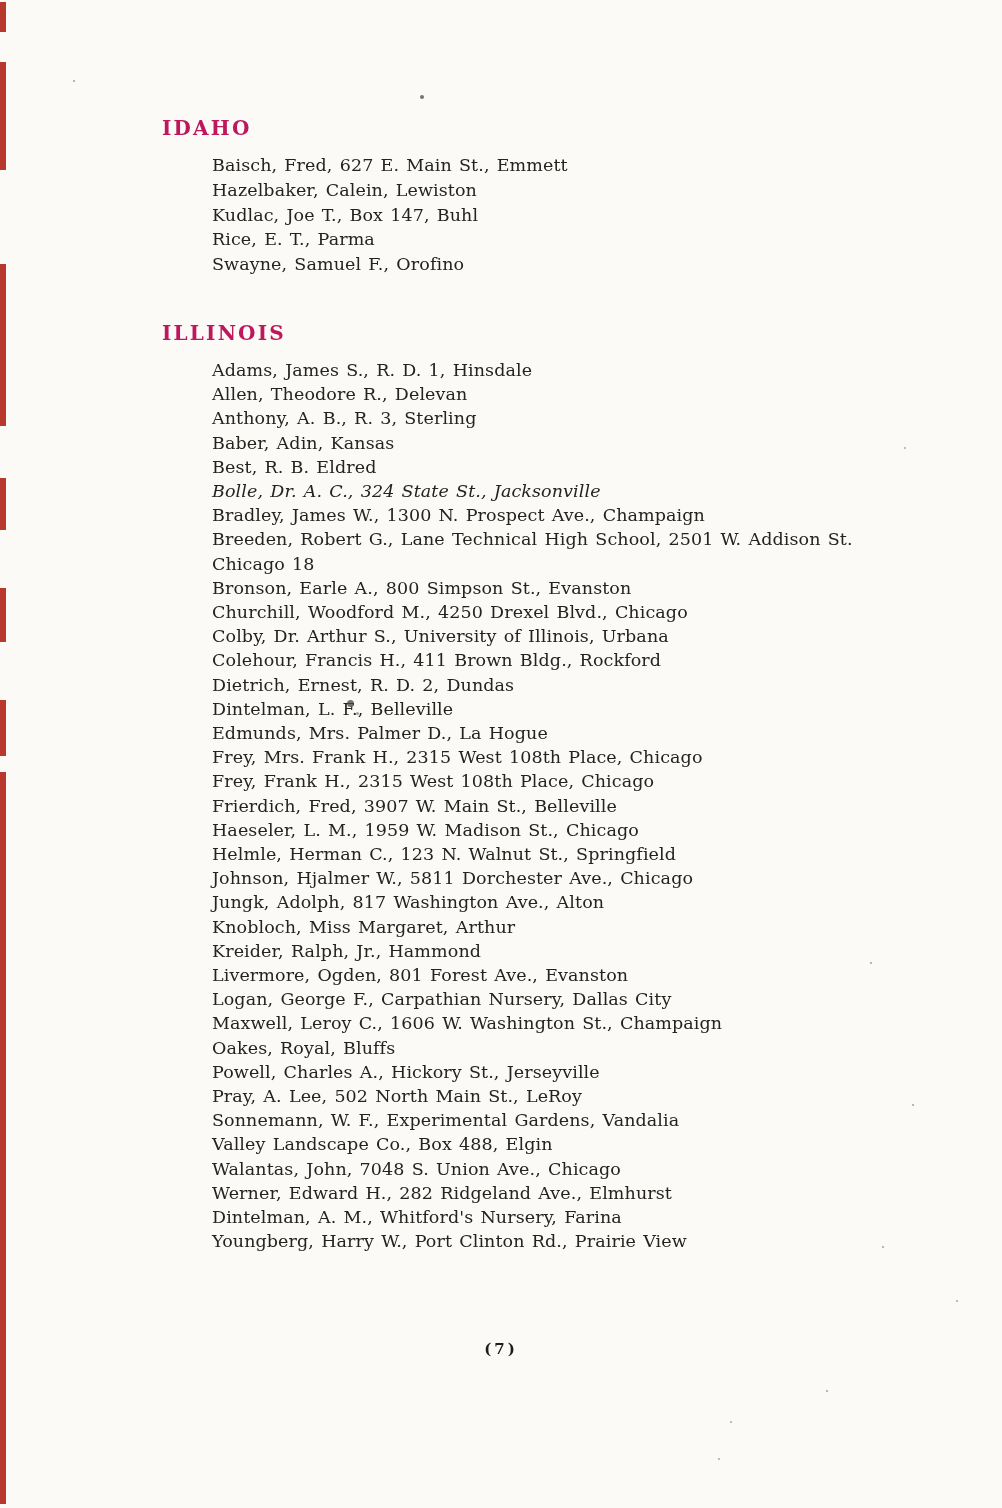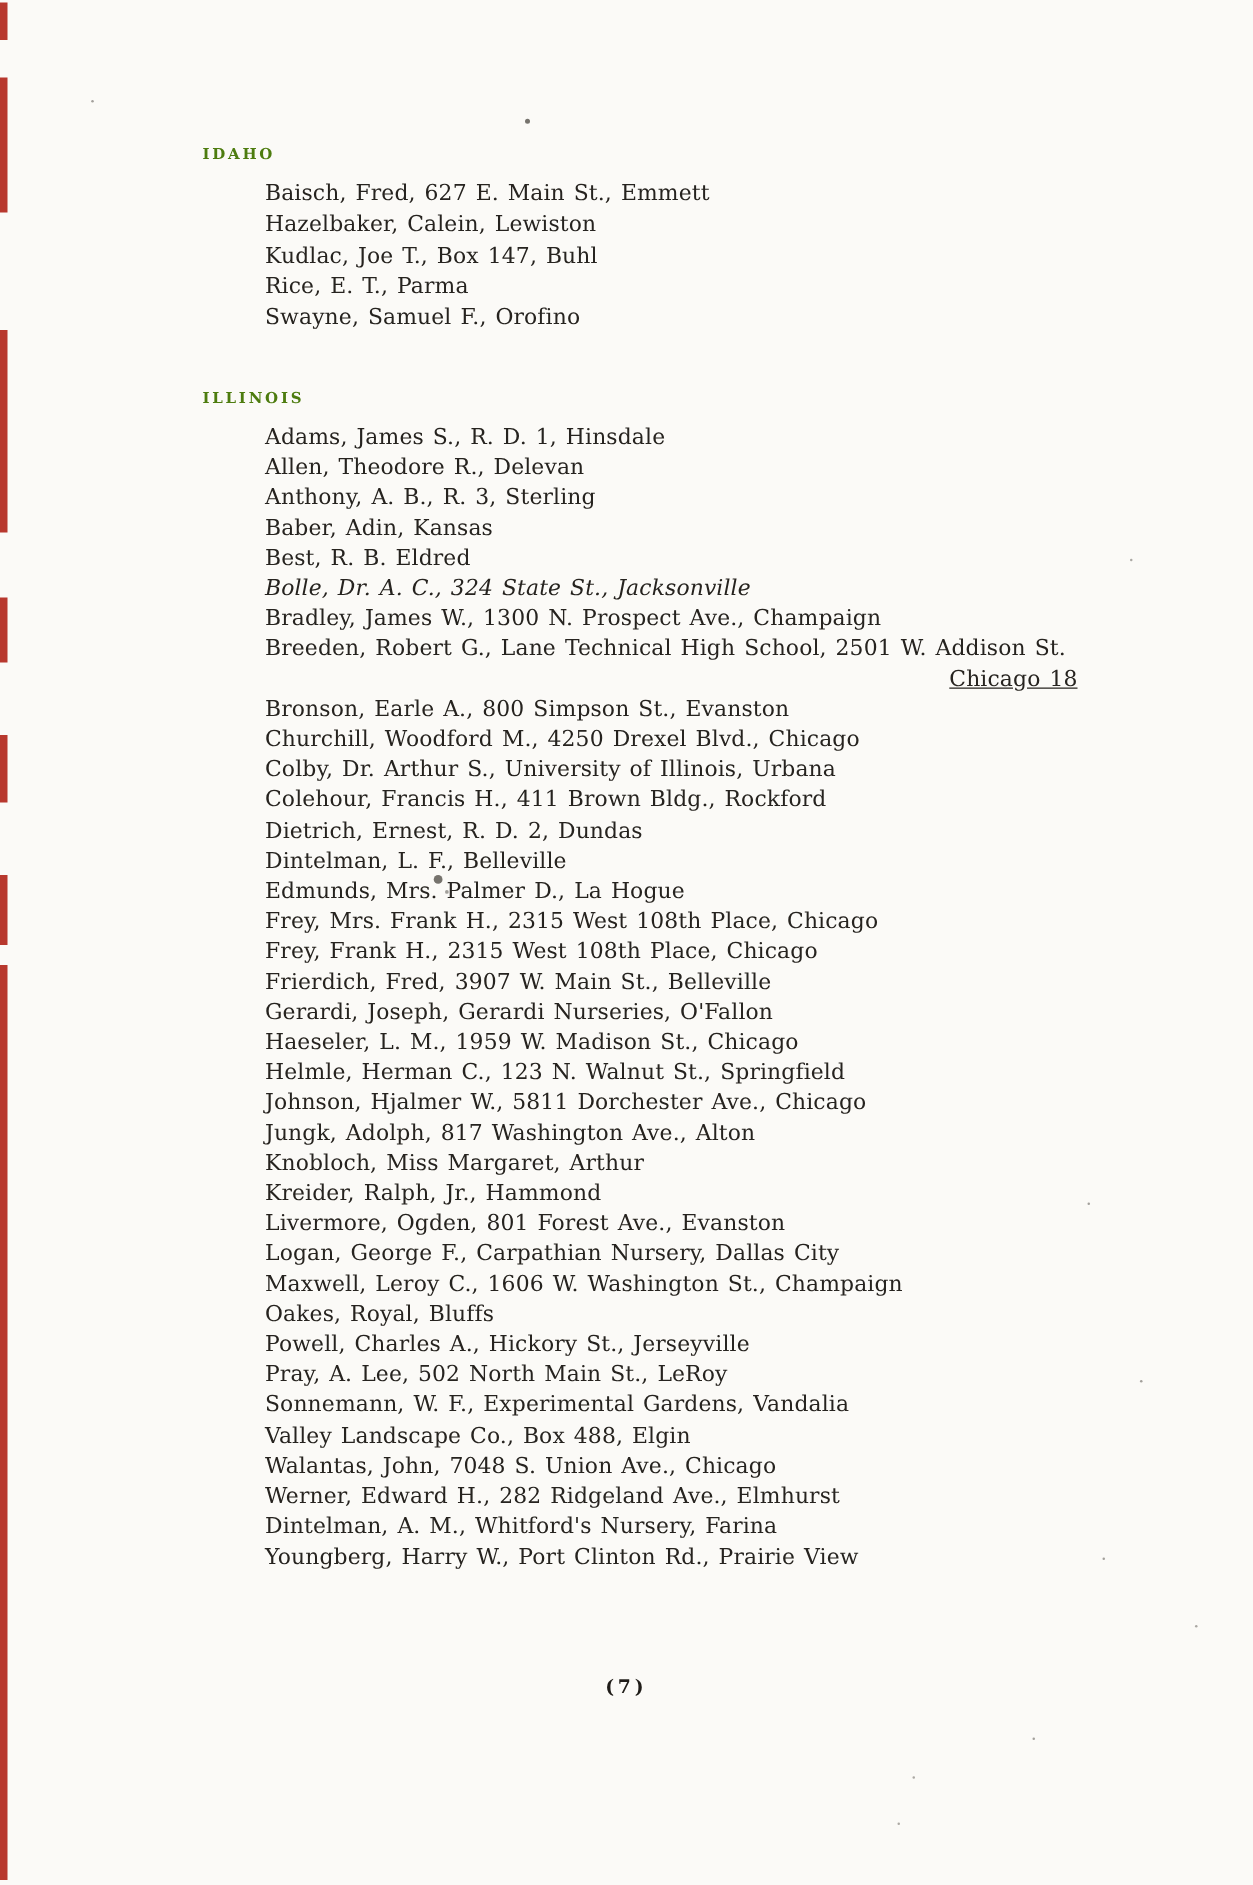--- a/index.html
+++ b/index.html
@@ -12,43 +12,42 @@
     color: #26231f;
     font-family: "DejaVu Serif", "Liberation Serif", serif;
   }
   .content {
     position: absolute;
     left: 162px;
     top: 116px;
   }
   .state-section + .state-section { margin-top: 44px; }
   .state-heading {
-    font-size: 12px;
+    font-size: 20px;
     font-weight: bold;
     letter-spacing: 2.2px;
     margin: 0 0 13px 0;
-    color: #4d7c0f;
+    color: #be185d;
   }
   .entries {
     list-style: none;
     margin: 0 0 0 50px;
     padding: 0;
     width: 650px;
     font-size: 17.5px;
     letter-spacing: 0.1px;
     word-spacing: 1.5px;
   }
   .entry { white-space: nowrap; }
   .section-0 .entry { line-height: 24.8px; }
   .section-1 .entry { line-height: 24.2px; }
   .entry .italic { font-style: italic; }
   .continuation {
-    text-align: right;
+    text-align: left;
     white-space: normal;
-    text-decoration: underline;
   }
   .page-footer {
     position: absolute;
     left: 0;
     top: 1340px;
     width: 1002px;
     text-align: center;
     font-size: 15px;
     font-weight: bold;
     letter-spacing: 3px;
@@ -111,21 +110,20 @@
         <li class="entry"><span>Bronson, Earle A., 800 Simpson St., Evanston</span></li>
         <li class="entry"><span>Churchill, Woodford M., 4250 Drexel Blvd., Chicago</span></li>
         <li class="entry"><span>Colby, Dr. Arthur S., University of Illinois, Urbana</span></li>
         <li class="entry"><span>Colehour, Francis H., 411 Brown Bldg., Rockford</span></li>
         <li class="entry"><span>Dietrich, Ernest, R. D. 2, Dundas</span></li>
         <li class="entry"><span>Dintelman, L. F., Belleville</span></li>
         <li class="entry"><span>Edmunds, Mrs. Palmer D., La Hogue</span></li>
         <li class="entry"><span>Frey, Mrs. Frank H., 2315 West 108th Place, Chicago</span></li>
         <li class="entry"><span>Frey, Frank H., 2315 West 108th Place, Chicago</span></li>
         <li class="entry"><span>Frierdich, Fred, 3907 W. Main St., Belleville</span></li>
-        <li class="entry"><span>Gerardi, Joseph, Gerardi Nurseries, O'Fallon</span></li>
         <li class="entry"><span>Haeseler, L. M., 1959 W. Madison St., Chicago</span></li>
         <li class="entry"><span>Helmle, Herman C., 123 N. Walnut St., Springfield</span></li>
         <li class="entry"><span>Johnson, Hjalmer W., 5811 Dorchester Ave., Chicago</span></li>
         <li class="entry"><span>Jungk, Adolph, 817 Washington Ave., Alton</span></li>
         <li class="entry"><span>Knobloch, Miss Margaret, Arthur</span></li>
         <li class="entry"><span>Kreider, Ralph, Jr., Hammond</span></li>
         <li class="entry"><span>Livermore, Ogden, 801 Forest Ave., Evanston</span></li>
         <li class="entry"><span>Logan, George F., Carpathian Nursery, Dallas City</span></li>
         <li class="entry"><span>Maxwell, Leroy C., 1606 W. Washington St., Champaign</span></li>
         <li class="entry"><span>Oakes, Royal, Bluffs</span></li>

